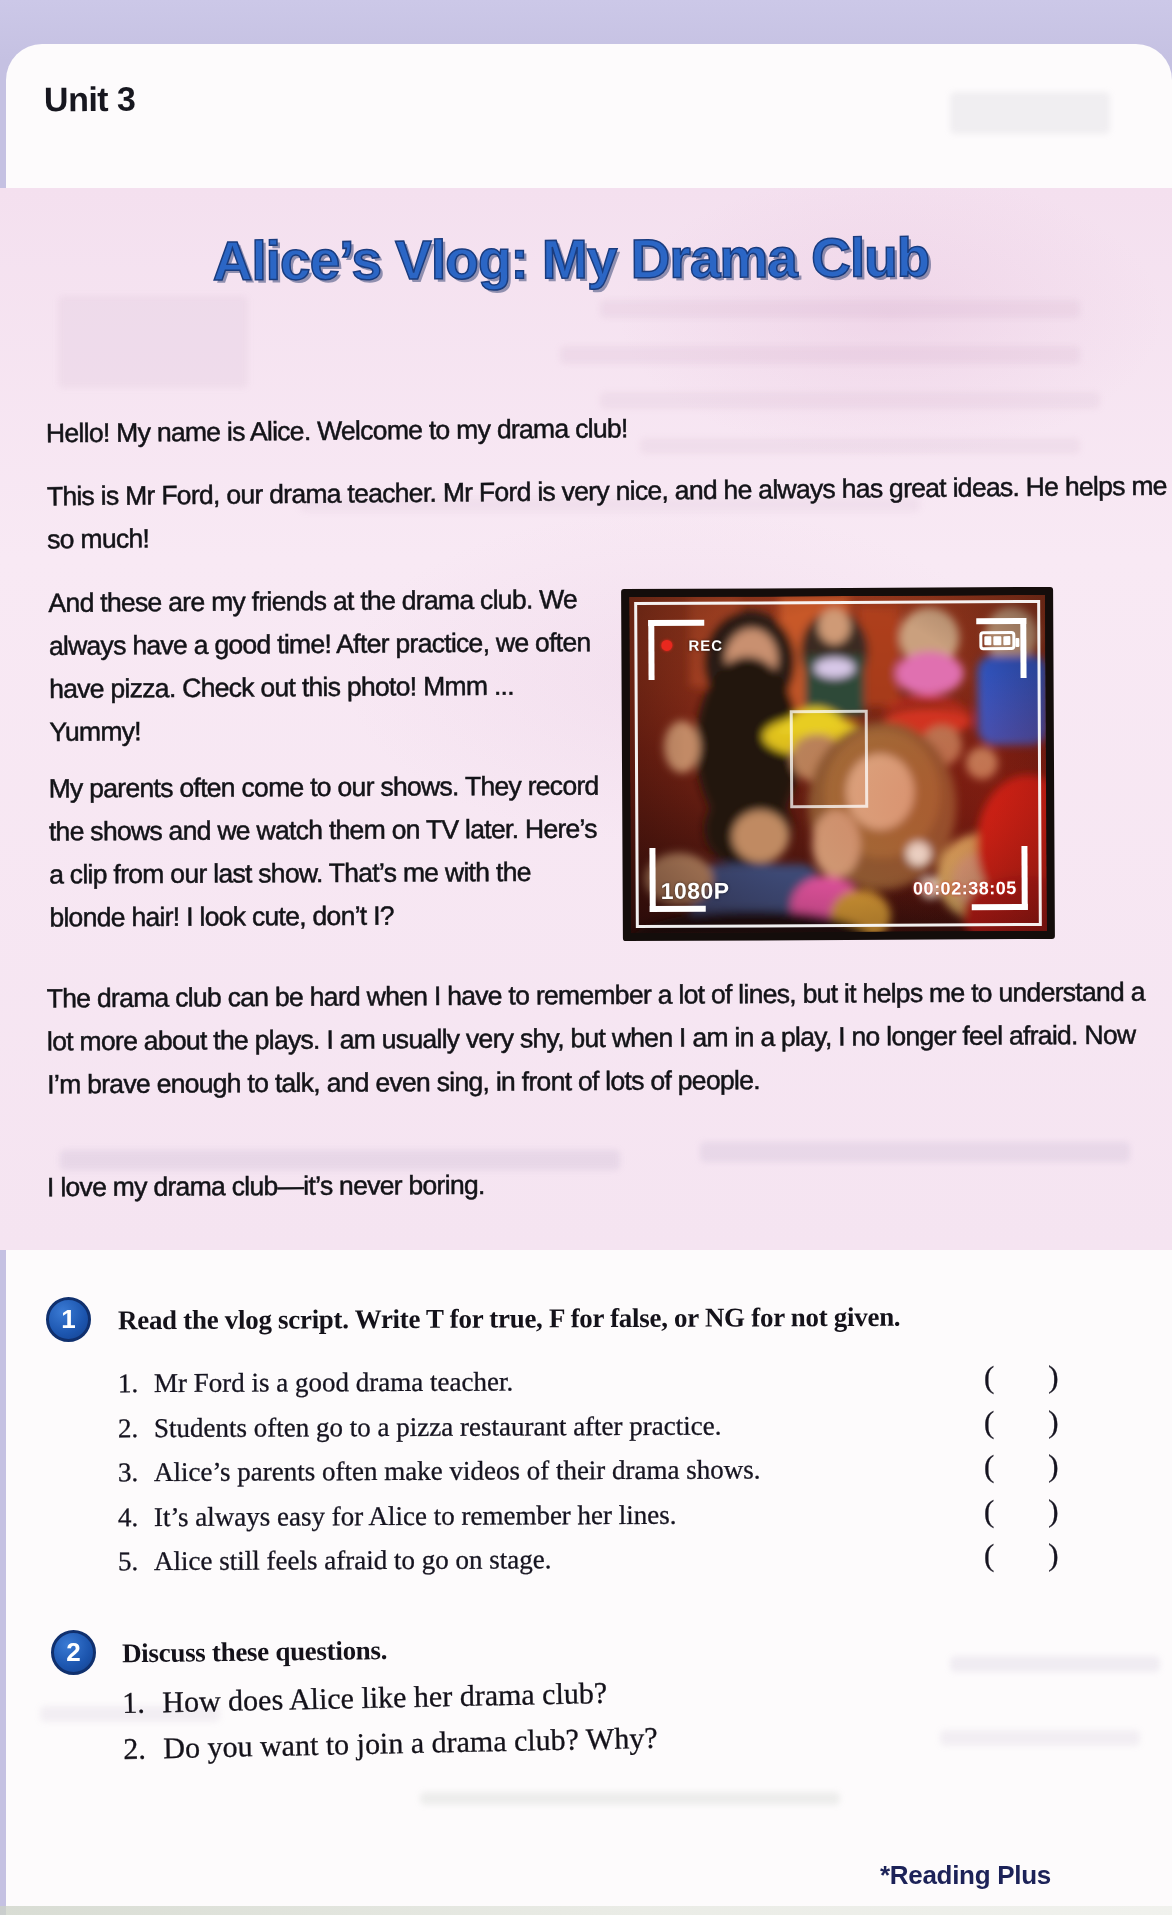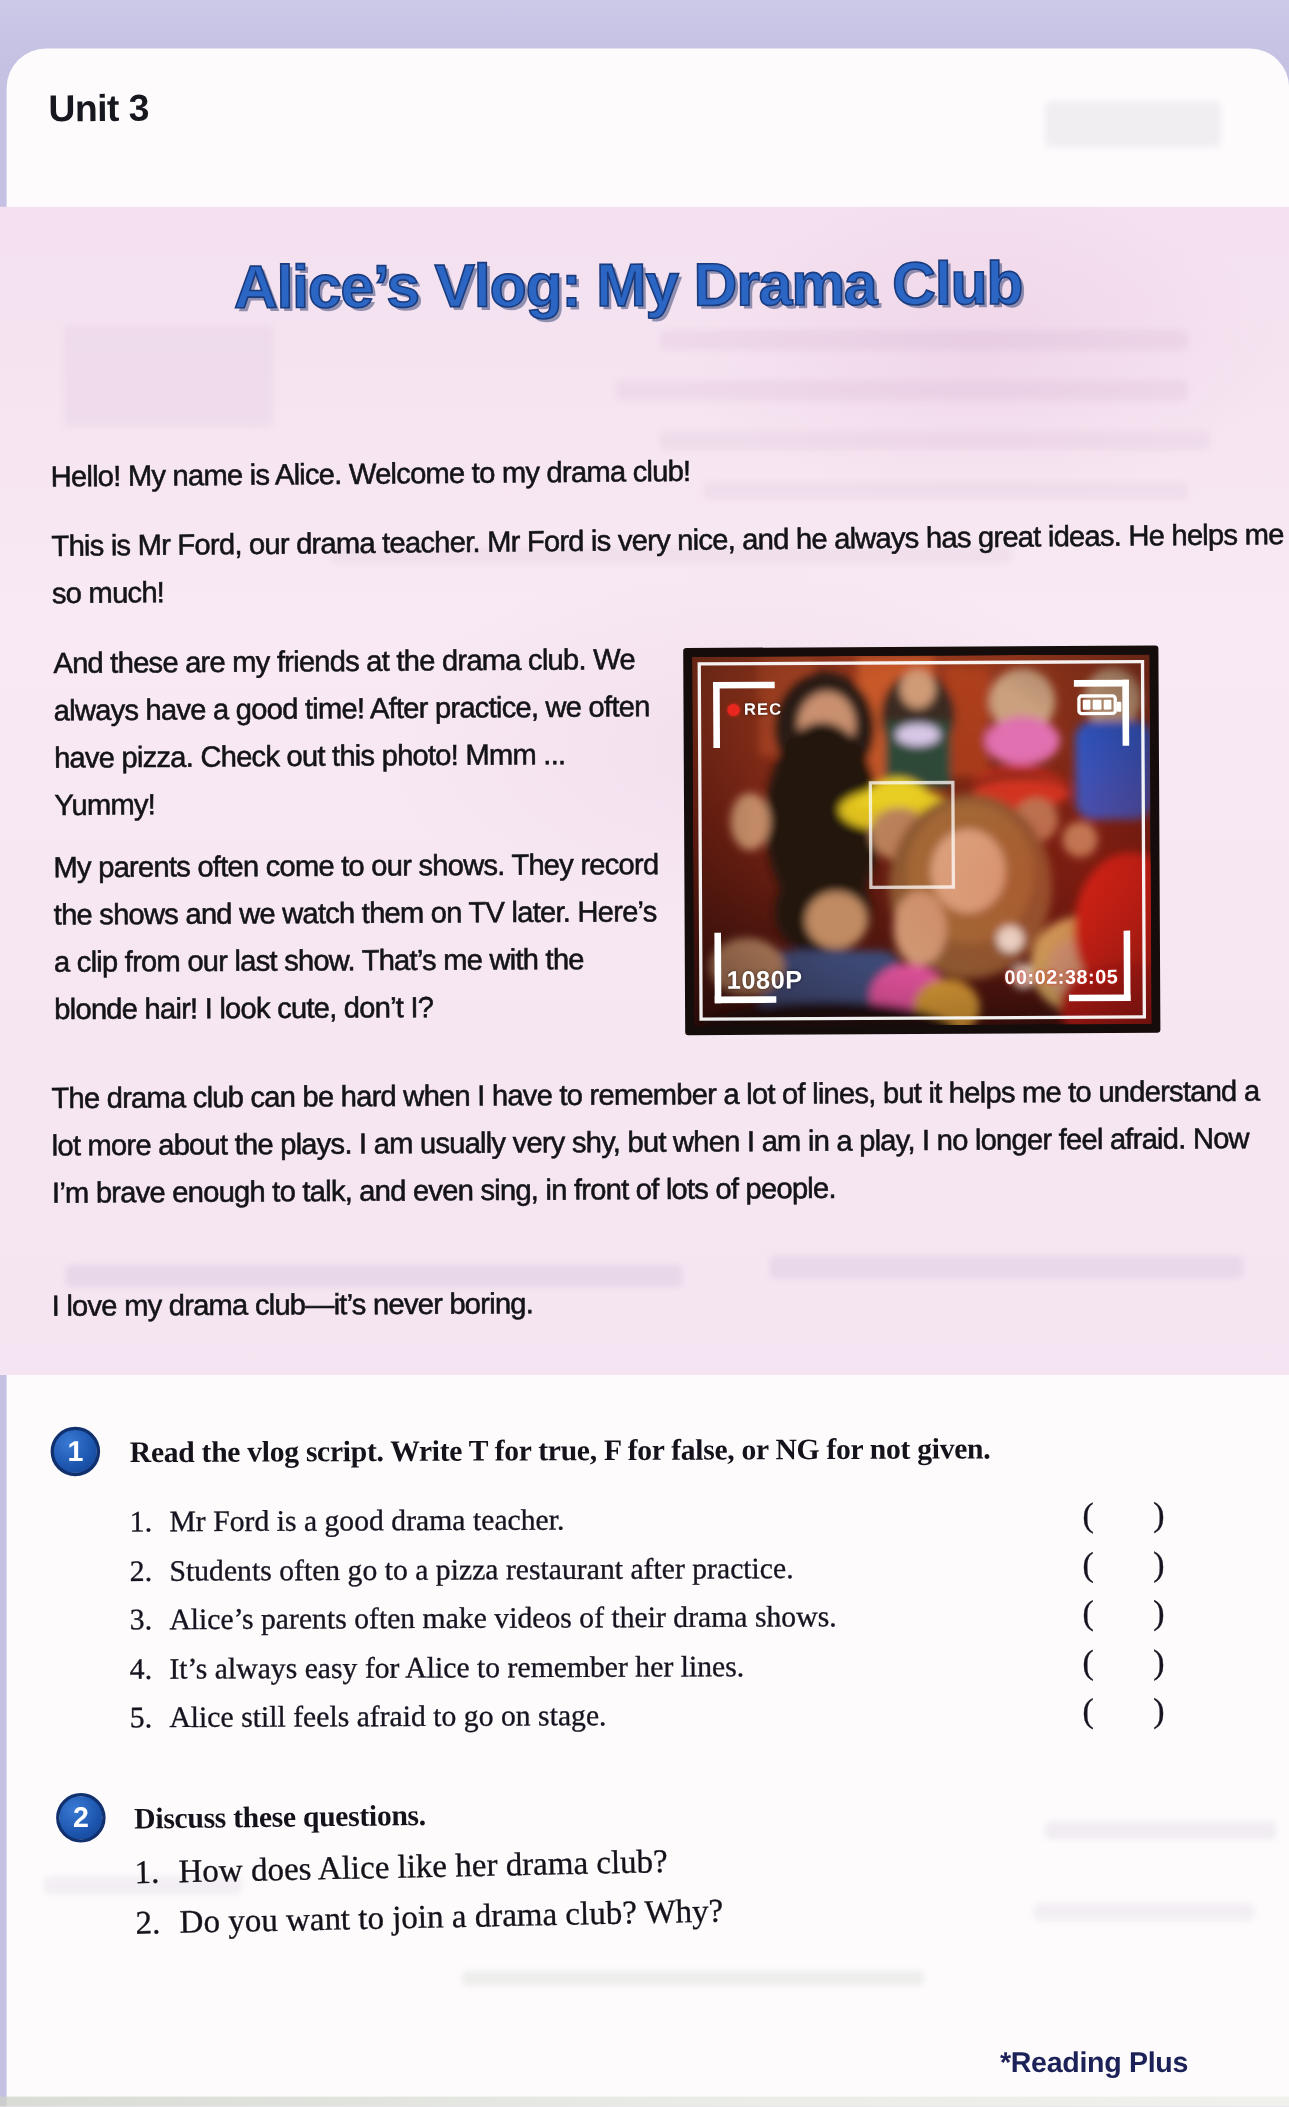--- a/index.html
+++ b/index.html
@@ -57,21 +57,21 @@
   .scene::after{content:"";position:absolute;inset:0;
     background:
       radial-gradient(ellipse at 96% 62%,rgba(205,30,18,.30),transparent 45%),
       radial-gradient(ellipse at 50% 45%,transparent 52%,rgba(22,6,5,.5) 100%);}
   .vf-frame{position:absolute;inset:13px;border:3px solid rgba(252,252,252,.95);z-index:3;}
   .vf{position:absolute;z-index:4;color:#fff;}
   .br-tl{left:27px;top:31px;width:50px;height:54px;border-left:6px solid #fff;border-top:6px solid #fff;}
   .br-tr{right:27px;top:31px;width:44px;height:54px;border-right:6px solid #fff;border-top:6px solid #fff;}
   .br-bl{left:27px;bottom:29px;width:50px;height:58px;border-left:6px solid #fff;border-bottom:6px solid #fff;}
   .br-br{right:27px;bottom:29px;width:50px;height:58px;border-right:6px solid #fff;border-bottom:6px solid #fff;}
-  .rec{left:40px;top:48px;display:flex;align-items:center;gap:4px;
+  .rec{left:40px;top:48px;display:flex;align-items:center;gap:16px;
     font-size:15px;font-weight:700;letter-spacing:1px;text-shadow:0 0 3px rgba(0,0,0,.6);}
   .rec-dot{width:11px;height:11px;border-radius:50%;background:#e8281e;box-shadow:0 0 3px #e8281e;}
   .battery{right:38px;top:44px;width:36px;height:19px;border:3px solid #fff;border-radius:4px;
     display:flex;gap:2px;padding:2px;box-sizing:border-box;}
   .battery::after{content:"";position:absolute;right:-7px;top:4px;width:4px;height:9px;background:#fff;border-radius:1px;}
   .battery b{flex:1;background:#fff;border-radius:1px;}
   .res{left:38px;bottom:36px;font-size:23px;font-weight:700;letter-spacing:.5px;text-shadow:0 0 3px rgba(0,0,0,.6);}
   .timecode{right:38px;bottom:40px;font-size:18px;font-weight:700;letter-spacing:.5px;
     color:#fff;text-shadow:0 0 3px rgba(210,40,28,.9);}
   .focus-frame{left:168px;top:122px;width:72px;height:92px;border:3px solid rgba(255,255,255,.75);}
@@ -103,21 +103,21 @@
   .x2-list{
     position:absolute;left:122px;top:1686px;width:800px;
     font-family:"Liberation Serif",serif;font-size:30px;line-height:33px;color:#14121a;
     -webkit-text-stroke:.3px #14121a;transform:rotate(-1.2deg);transform-origin:left top;
   }
   .x2-row{position:relative;height:46px;}
   .x2-row .num{display:inline-block;width:40px;}
 
   
   .footer-label{
-    position:absolute;left:880px;top:1860px;width:200px;text-align:right;
+    position:absolute;left:880px;top:1860px;width:200px;text-align:left;
     font-weight:700;font-size:26px;letter-spacing:-.3px;color:#1c2258;
   }
   .page-badge{
     position:absolute;left:1091px;top:1937px;width:48px;height:39px;border-radius:50%;
     background:#1e2152;color:#fff;text-align:left;font-weight:700;font-size:22px;line-height:39px;
   }
 
   
   .ghost{position:absolute;filter:blur(3px);border-radius:5px;pointer-events:none;}
 </style>

